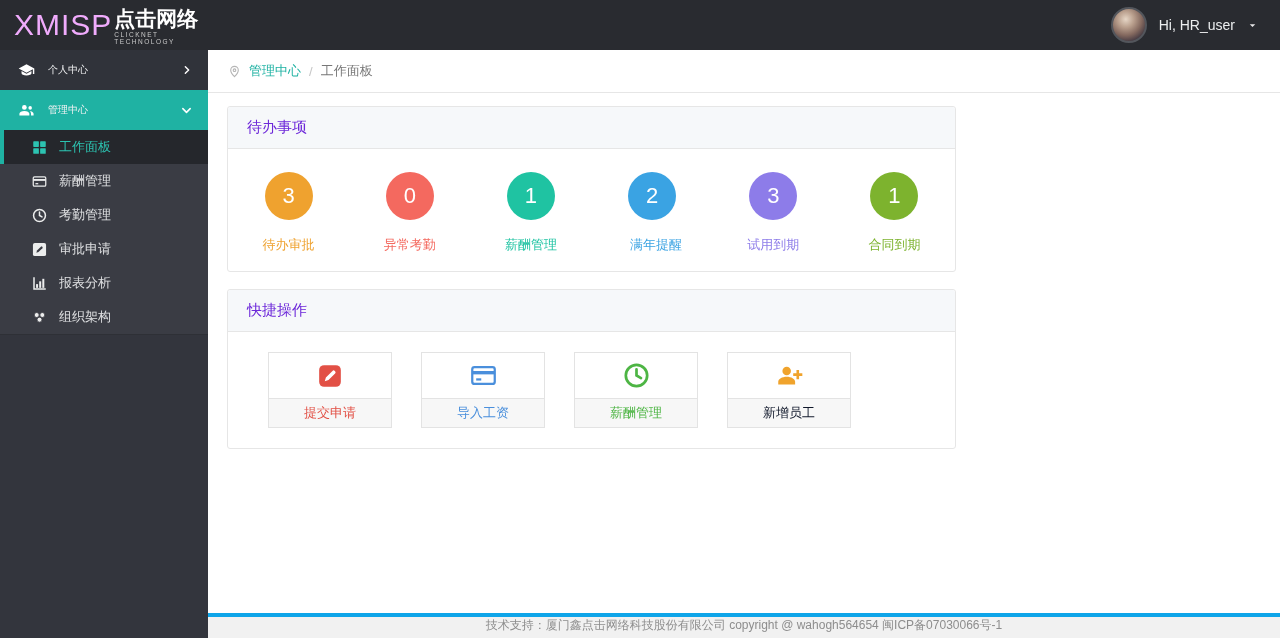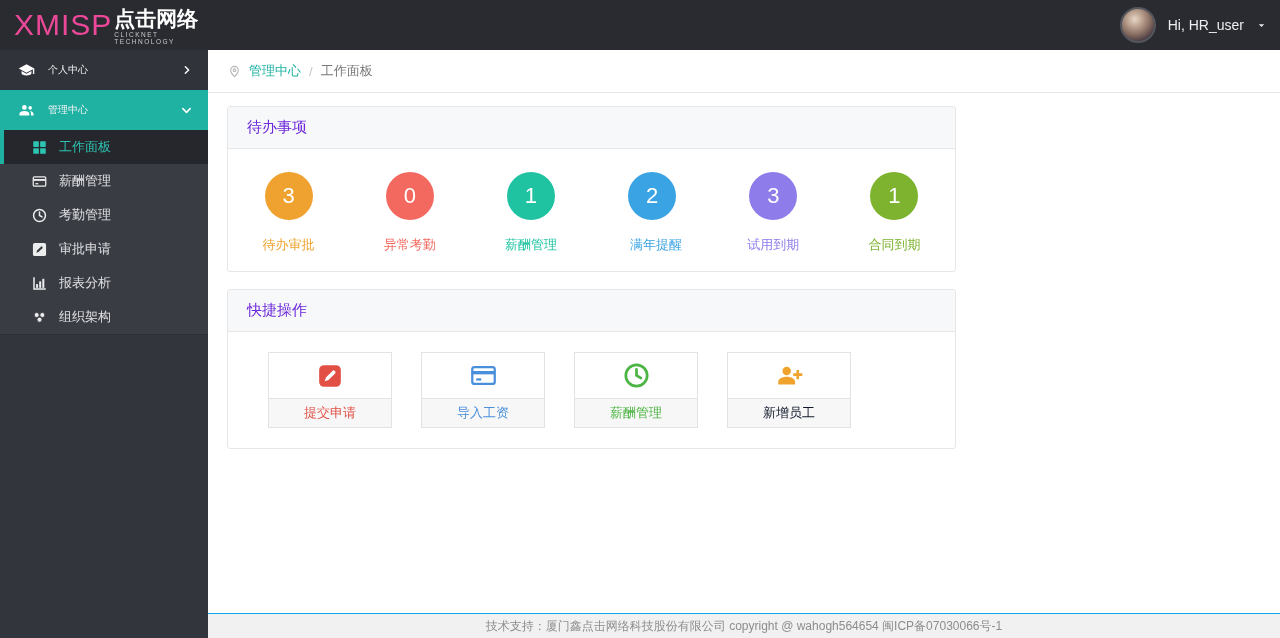--- a/index.html
+++ b/index.html
@@ -2,25 +2,25 @@
 <html><head>
 <meta charset="utf-8">
 <style>
   * { margin:0; padding:0; box-sizing:border-box; }
   html,body { width:1280px; height:638px; overflow:hidden;
     font-family:"Liberation Sans","DejaVu Sans",sans-serif; background:#fff; }
 
   
   .topbar { height:50px; background:#292b30; display:flex; align-items:center; }
   .logo { width:208px; padding-left:14px; display:flex; align-items:center; color:#fff; }
-  .logo-x { font-size:30px; font-weight:400; letter-spacing:1px; color:#ec4899; }
+  .logo-x { font-size:30px; font-weight:400; letter-spacing:1px; color:#f0abfc; }
   .logo-stack { display:flex; flex-direction:column; margin-left:2px; margin-top:2px; }
   .logo-cn { font-size:21px; font-weight:bold; line-height:22px; color:#fff; }
   .logo-sub { font-size:6.5px; letter-spacing:1.5px; color:#c9c9c9; margin-top:1px; }
-  .userbox { margin-left:auto; display:flex; align-items:center; gap:12px; padding-right:13px; cursor:pointer; }
+  .userbox { margin-left:auto; display:flex; align-items:center; gap:12px; padding-right:22px; cursor:pointer; }
   .avatar { width:36px; height:36px; border-radius:50%; border:2px solid #53565c;
     background:radial-gradient(circle at 40% 32%, #e6d6c6 0%, #c0a globalization%, #b99f8d 28%, #84695f 55%, #463b43 78%, #201d26 100%);
     background:radial-gradient(circle at 40% 32%, #e6d6c6 0%, #b99f8d 28%, #84695f 55%, #463b43 78%, #201d26 100%); }
   .greet { color:#eceeef; font-size:14px; }
   .caret svg { display:block; }
 
   
   .layout { display:flex; height:588px; }
 
   
@@ -56,22 +56,22 @@
   .todo-circle { width:48px; height:48px; border-radius:50%; color:#fff; font-size:22px;
     display:flex; align-items:center; justify-content:center; }
   .todo-label { font-size:13px; margin-top:16px; }
 
   .quick-body { display:flex; gap:29px; padding:20px 40px 20px 40px; }
   .qcard { width:124px; border:1px solid #e3e3e3; cursor:pointer; background:#fff; }
   .q-top { height:45px; display:flex; align-items:center; justify-content:center; }
   .q-foot { height:29px; background:#f7f7f7; border-top:1px solid #e3e3e3;
     display:flex; align-items:center; justify-content:center; font-size:13px; }
 
-  .footer { height:25px; background:#f1f1f1; border-top:1px solid #0ea5e9;
-    display:flex; align-items:center; justify-content:center; font-size:12px; color:#8d8d8d; }
+  .footer { height:25px; background:#f1f1f1; border-top:4px solid #0ea5e9;
+    display:flex; justify-content:center; font-size:12px; color:#8d8d8d; }
 
   svg { display:block; }
 </style>
 </head>
 <body>
 
 <div class="topbar">
   <div class="logo">
     <span class="logo-x">XMISP</span>
     <span class="logo-stack">

